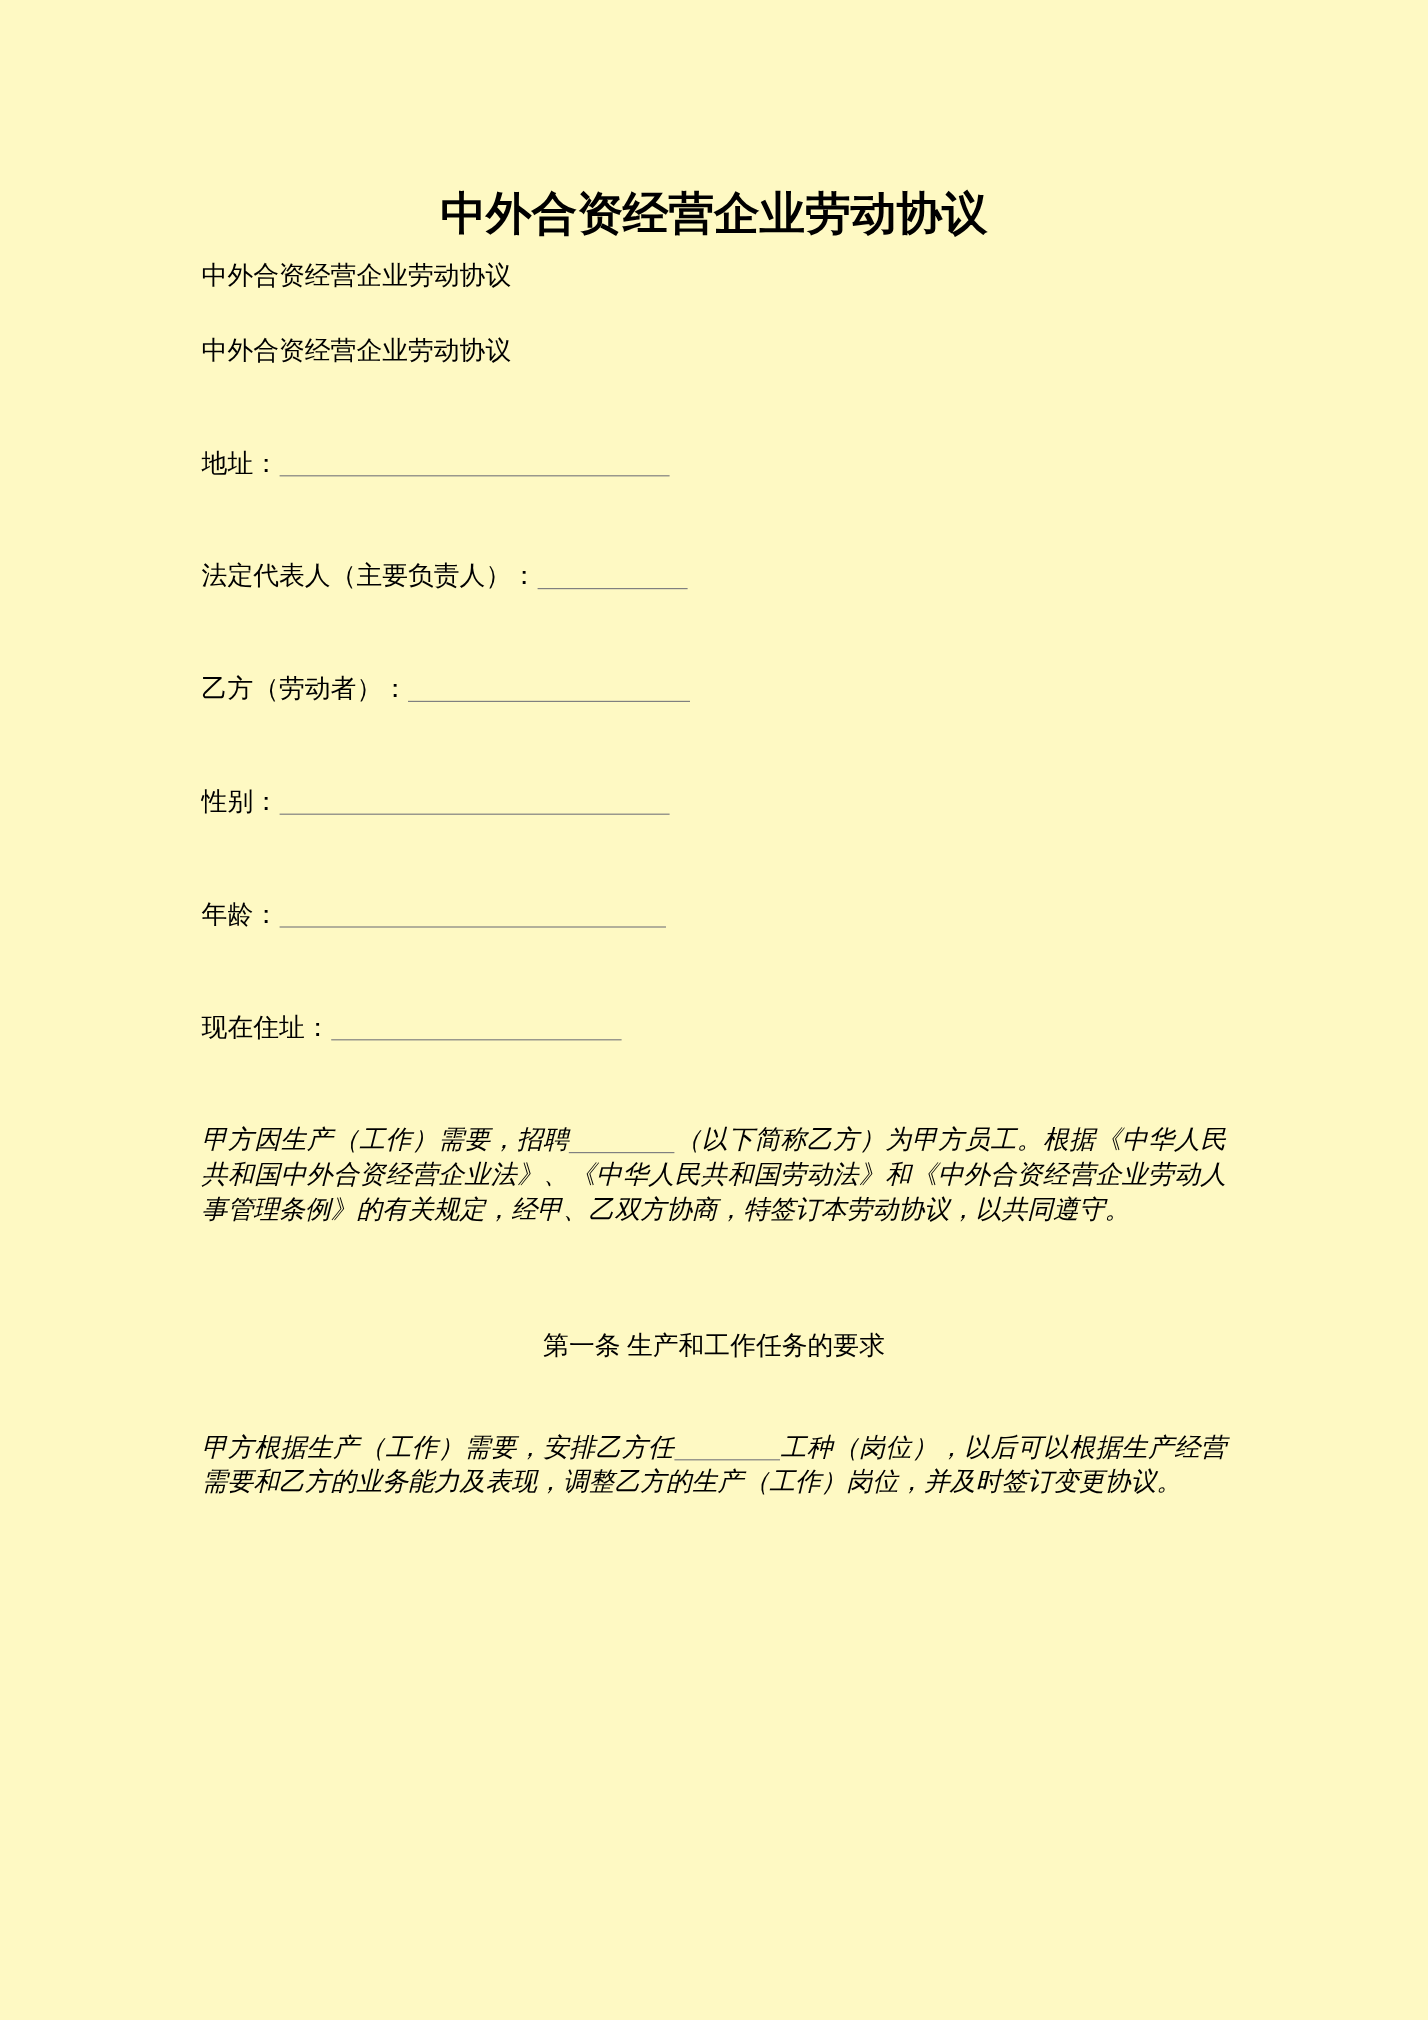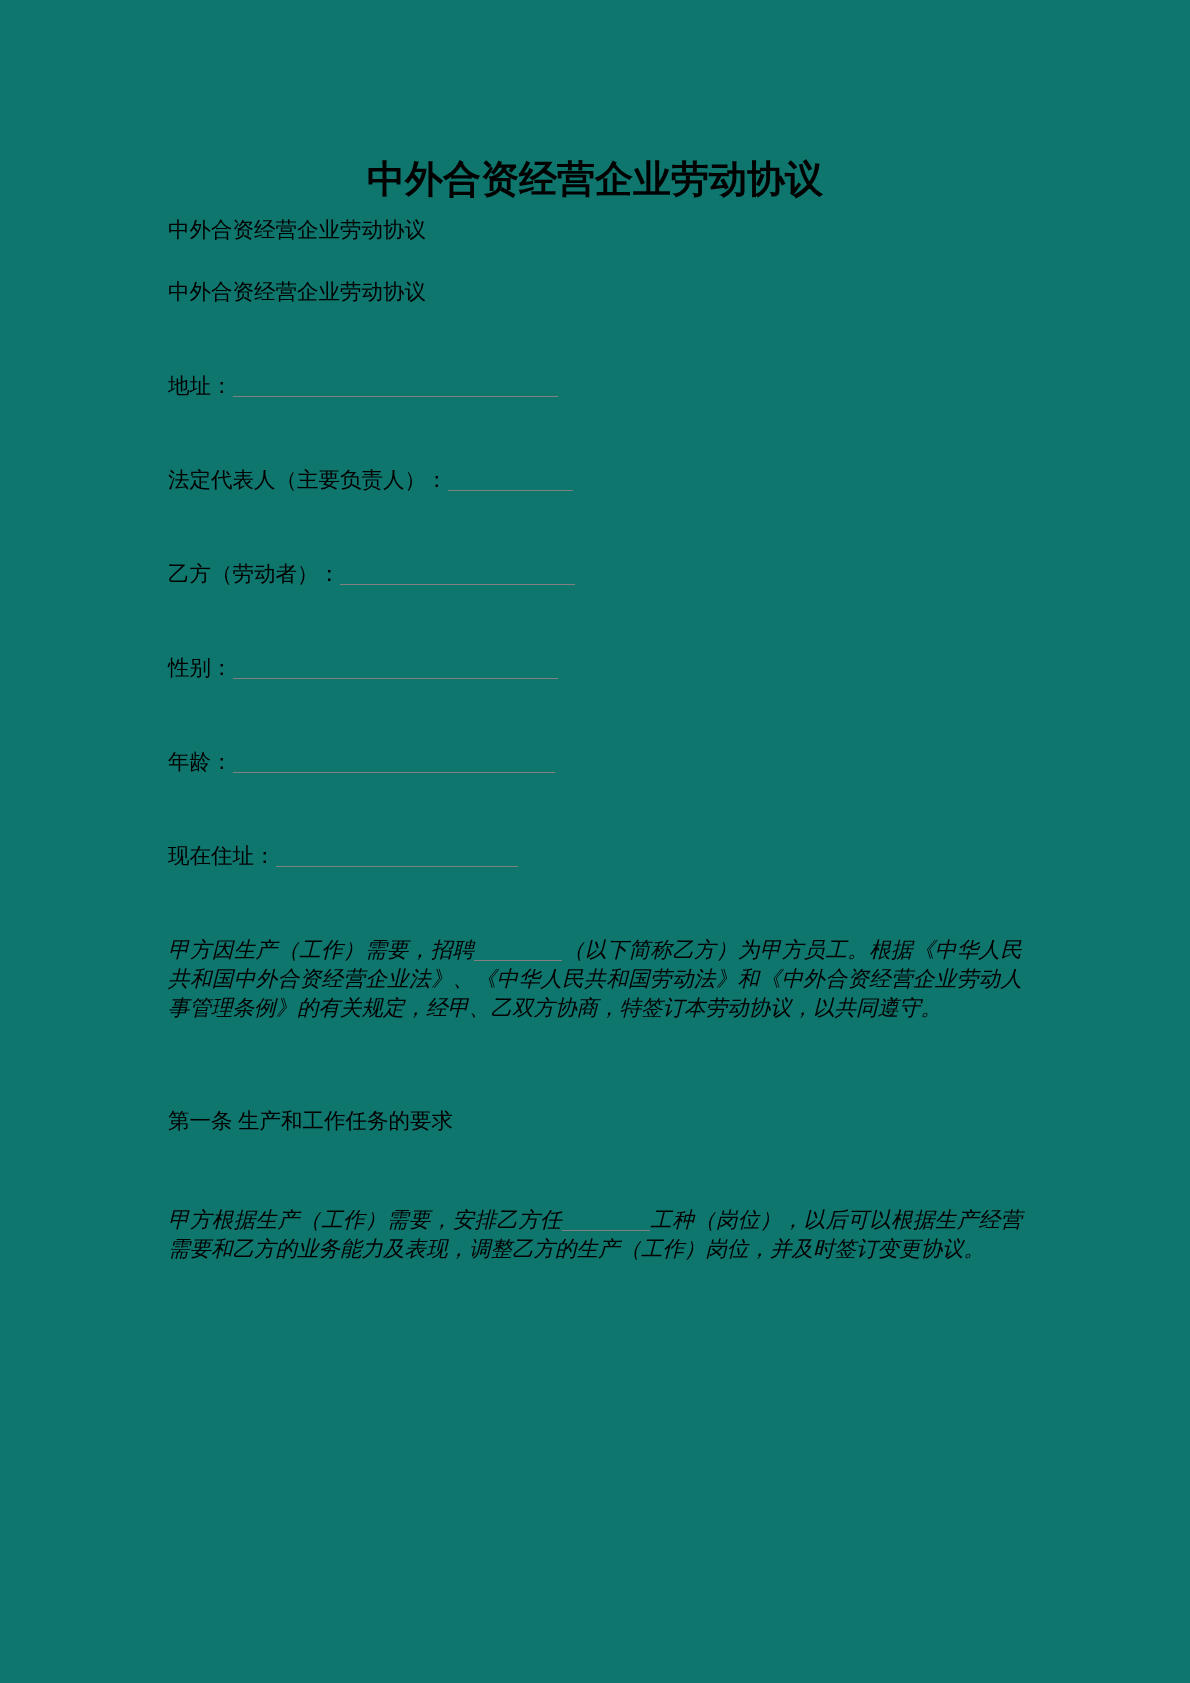--- a/index.html
+++ b/index.html
@@ -5,42 +5,42 @@
   html, body {
     margin: 0;
     padding: 0;
     background: #ffffff;
   }
   .page {
     box-sizing: border-box;
     width: 1190px;
     height: 1683px;
     margin: 0 auto;
-    background: #0f766e;
+    background: #fef9c3;
     padding: 155px 168px 0 168px;
     overflow: hidden;
     font-family: "Liberation Serif", "DejaVu Serif", serif;
     color: #000000;
     font-size: 21.5px;
     line-height: 29px;
   }
   .doc-title {
     margin: 0;
     font-size: 38px;
     line-height: 48px;
     font-weight: bold;
     text-align: center;
     white-space: nowrap;
   }
   p { margin: 0; }
   .mt-sub   { margin-top: 13px; }
   .mt-gap   { margin-top: 33px; }
   .mt-field { margin-top: 65px; }
-  .mt-h1    { margin-top: 84px; }
-  .mt-p2    { margin-top: 70px; }
+  .mt-h1    { margin-top: 84px; text-align: center; }
+  .mt-p2    { margin-top: 56px; }
   .mt-h2    { margin-top: 70px; }
   .para { text-align: justify; font-style: italic; }
   .blank {
     display: inline-block;
     height: 22px;
     border-bottom: 1px solid #808080;
     vertical-align: -4px;
   }
 </style>
 </head>

